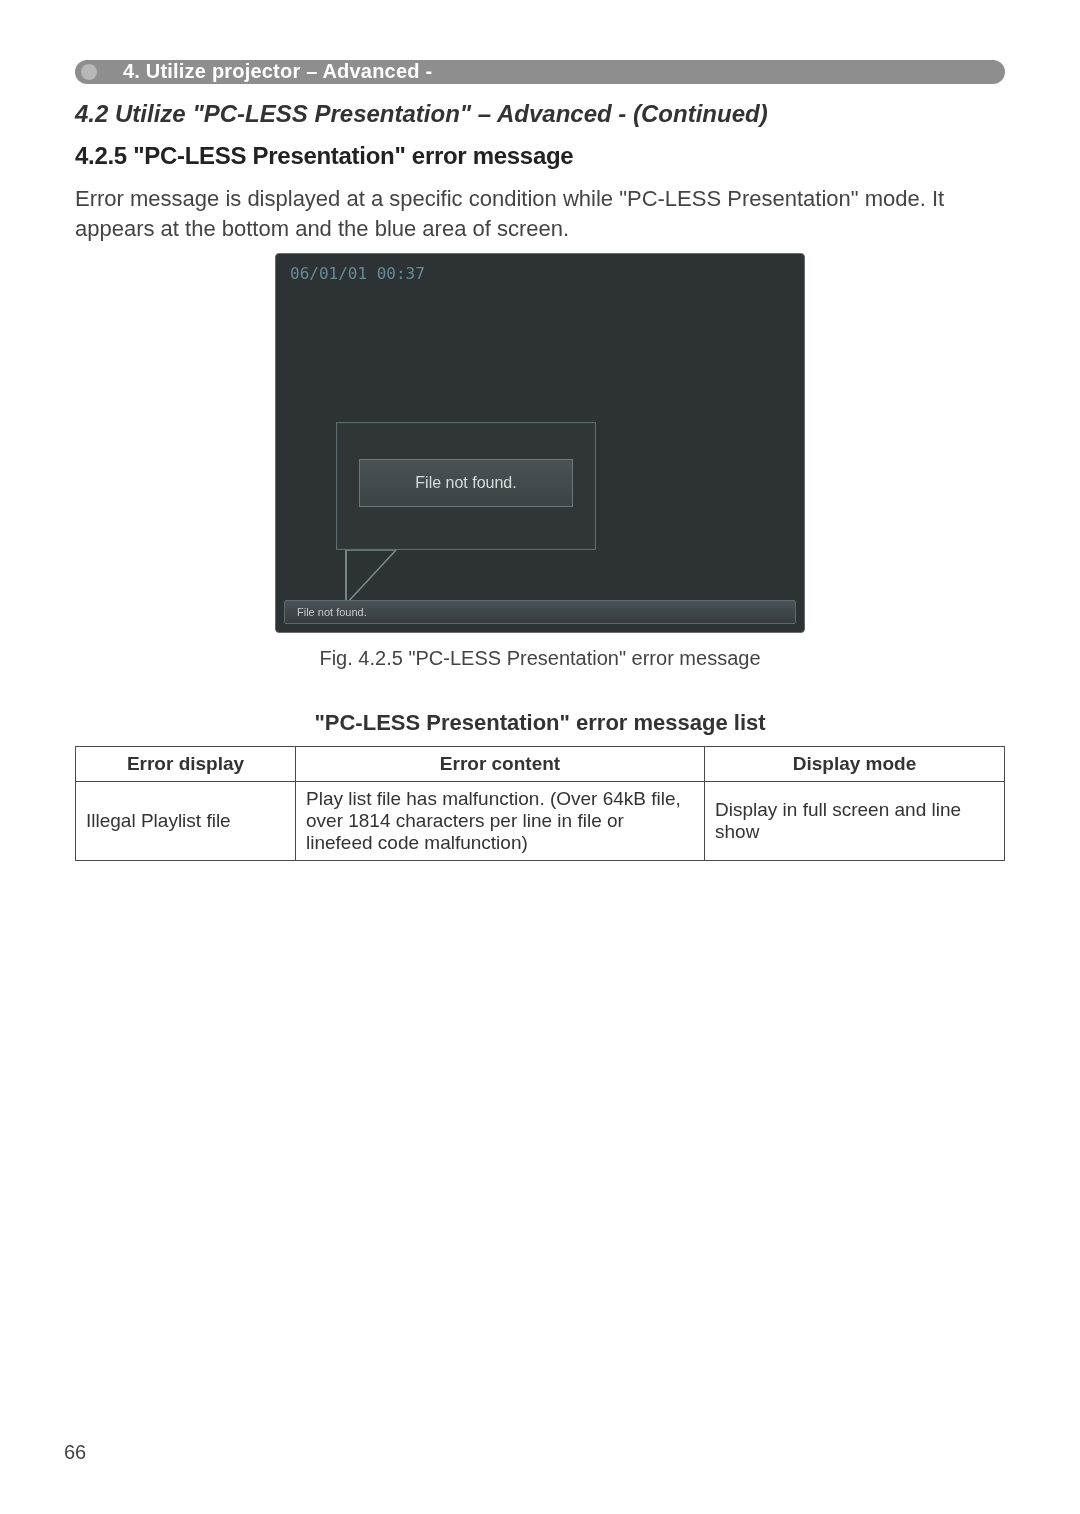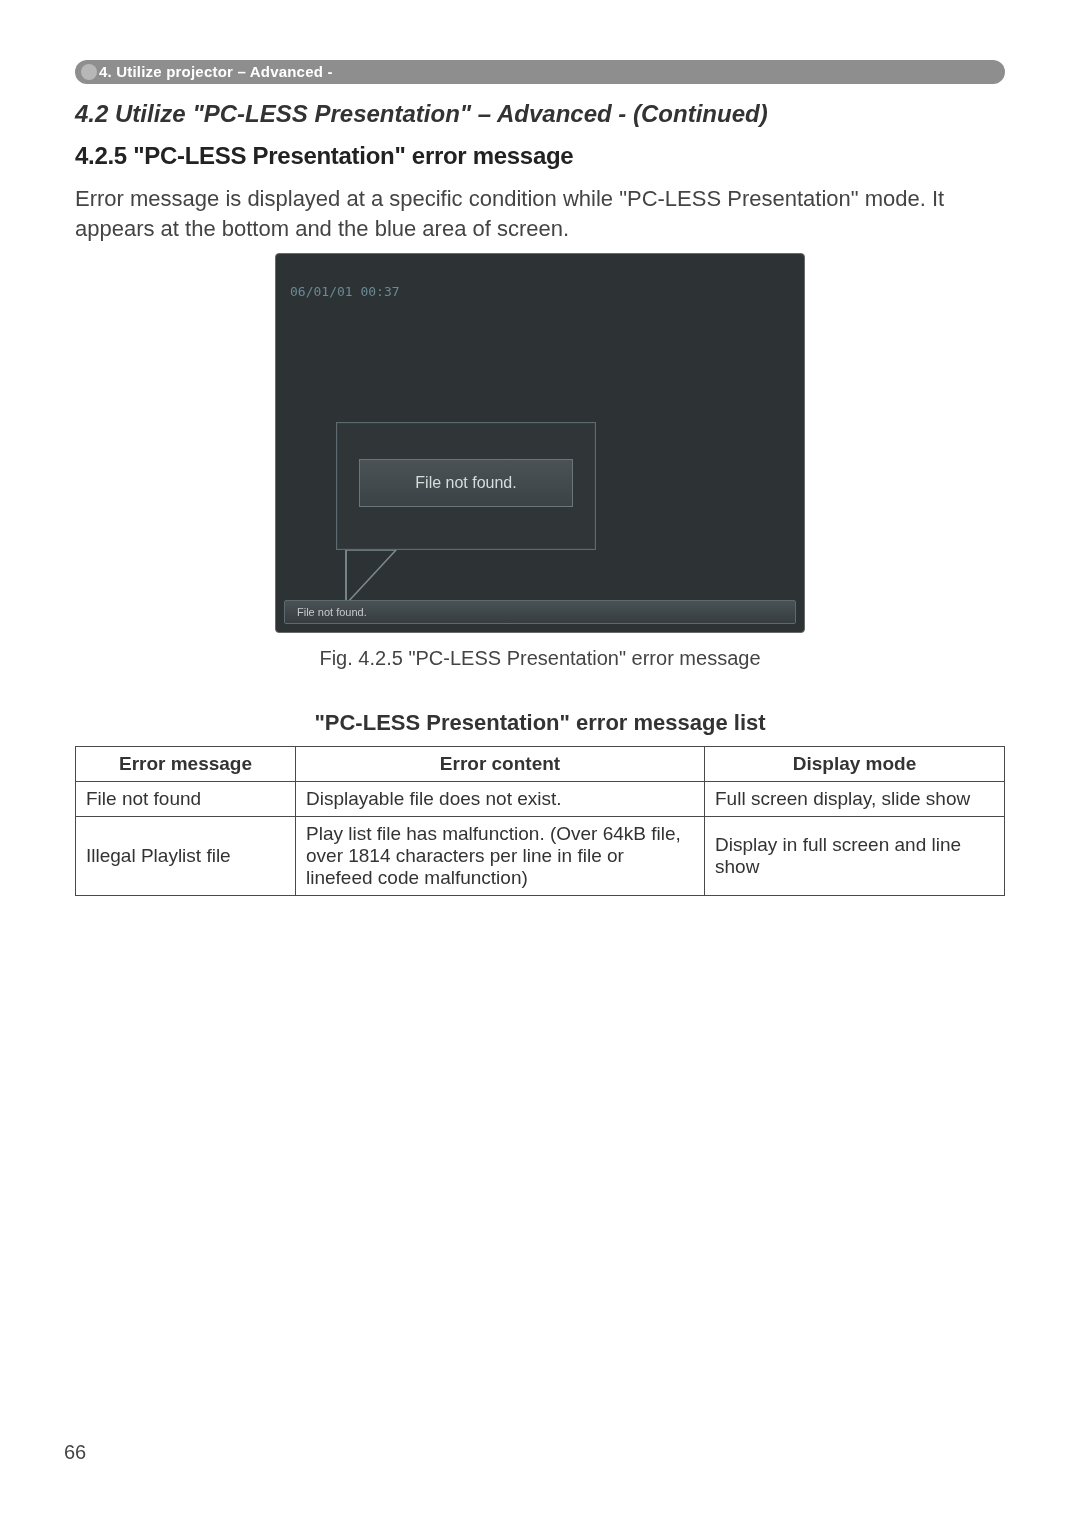--- a/index.html
+++ b/index.html
@@ -25,22 +25,22 @@
     content: "";
     position: absolute;
     left: 6px; top: 4px;
     width: 16px; height: 16px;
     background: #b7b7b7;
     border-radius: 50%;
   }
   .ribbon-text {
     color: #ffffff;
     font-weight: bold;
-    font-size: 15px;
-    margin-left: 4px;
+    font-size: 20px;
+    margin-left: 28px;
     letter-spacing: 0.2px;
   }
   .section-title {
     font-style: italic;
     font-weight: bold;
     font-size: 24px;
     color: #333;
     margin: 8px 0 14px 0;
   }
   .subsection-title {
@@ -67,23 +67,22 @@
     background: #2d3235;
     border: 1px solid #6a6a6a;
     border-radius: 4px;
     position: relative;
     overflow: hidden;
   }
   .scr-timestamp {
     position: absolute;
     top: 10px; left: 14px;
     color: #6a8a95;
-    font-size: 13px;
+    font-size: 16px;
     font-family: monospace;
-    margin-top: 20px;
   }
   .scr-popup {
     position: absolute;
     left: 60px;
     top: 168px;
     width: 260px;
     height: 128px;
     border: 1px solid #5d6b70;
     background: #303538;
     box-shadow: 0 0 0 1px rgba(255,255,255,0.04) inset;
@@ -194,31 +193,26 @@
   </div>
 </div>
 
 <div class="caption">Fig. 4.2.5 "PC-LESS Presentation" error message</div>
 
 <div class="table-title">"PC-LESS Presentation" error message list</div>
 
 <table class="err">
   <thead>
     <tr>
-      <th>Error message</th>
+      <th>Error display</th>
       <th>Error content</th>
       <th>Display mode</th>
     </tr>
   </thead>
   <tbody>
-    <tr>
-      <td class="col1">File not found</td>
-      <td>Displayable file does not exist.</td>
-      <td class="col3">Full screen display, slide show</td>
-    </tr>
     <tr>
       <td class="col1">Illegal Playlist file</td>
       <td>Play list file has malfunction. (Over 64kB file, over 1814 characters per line in file or linefeed code malfunction)</td>
       <td class="col3">Display in full screen and line show</td>
     </tr>
   </tbody>
 </table>
 
 <div class="page-num">66</div>
 

